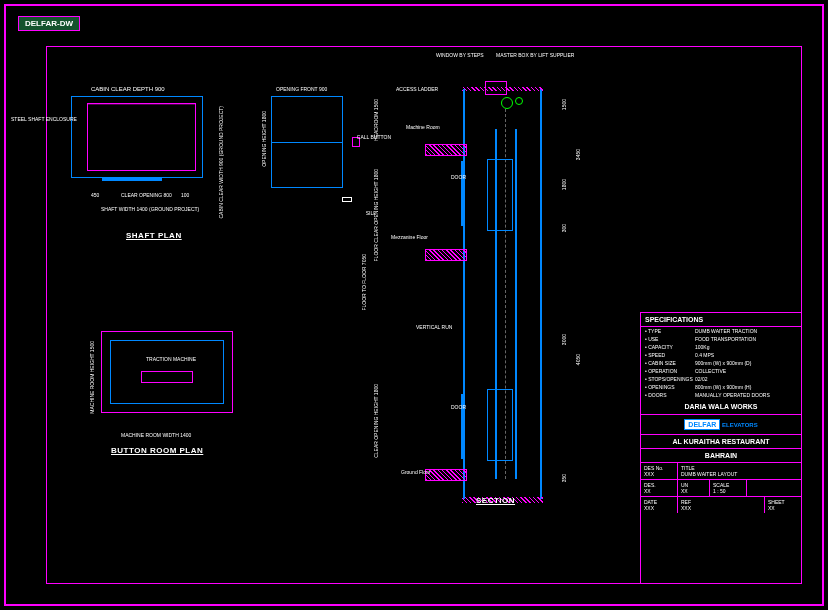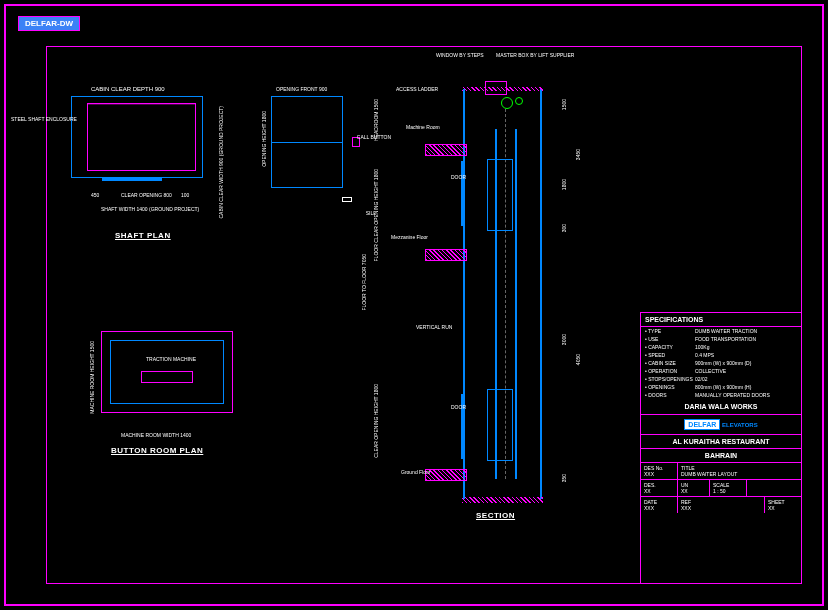--- a/index.html
+++ b/index.html
@@ -22,21 +22,21 @@
   }
   .logo-box {
     position: absolute;
     top: 10px;
     left: 12px;
     border: 1px solid #ff00ff;
     padding: 2px 6px;
     font-size: 8px;
     font-weight: bold;
     color: #fff;
-    background: #3b82f6;
+    background: #14532d;
   }
   .inner-frame {
     position: absolute;
     top: 40px;
     left: 40px;
     right: 20px;
     bottom: 20px;
     border: 1px solid #ff00ff;
   }
   .drawing-area {
@@ -303,21 +303,21 @@
       </div>
       <div class="label" style="top:-10px;left:20px">CABIN CLEAR DEPTH 900</div>
       <div class="label vert-text" style="right:-8px;top:10px">CABIN CLEAR WIDTH 900 (GROUND PROJECT)</div>
       <div class="label" style="top:20px;left:-60px;width:55px;font-size:5px">STEEL SHAFT ENCLOSURE</div>
       <div class="label" style="bottom:-2px;left:20px;font-size:5px">450</div>
       <div class="label" style="bottom:-2px;left:50px;font-size:5px">CLEAR OPENING 800</div>
       <div class="label" style="bottom:-2px;left:110px;font-size:5px">100</div>
       <div class="label" style="bottom:-16px;left:30px;font-size:5px">SHAFT WIDTH 1400 (GROUND PROJECT)</div>
       <div class="dim-h" style="bottom:-4px;left:0;width:130px"></div>
     </div>
-    <div class="section-title" style="top:185px;left:69px">SHAFT PLAN</div>
+    <div class="section-title" style="top:185px;left:80px">SHAFT PLAN</div>
 
     <div class="opening-view">
       <div class="opening-box">
         <div class="opening-split"></div>
         <div class="opening-button"></div>
         <div class="sill"></div>
       </div>
       <div class="label" style="top:-10px;left:5px;font-size:5px">OPENING FRONT 900</div>
       <div class="label vert-text" style="left:-10px;top:15px">OPENING HEIGHT 1800</div>
       <div class="label" style="right:-30px;top:38px;font-size:5px">CALL BUTTON</div>
@@ -382,21 +382,21 @@
       <div class="label vert-text" style="right:-16px;top:400px">350</div>
       <div class="dim-v" style="right:-22px;top:15px;height:410px"></div>
       <div class="label vert-text" style="right:-30px;top:75px">3450</div>
       <div class="label vert-text" style="right:-30px;top:280px">4050</div>
 
       <div class="label vert-text" style="left:-48px;top:25px">HEADROOM 1500</div>
       <div class="label vert-text" style="left:-48px;top:95px">FLOOR CLEAR OPENING HEIGHT 1800</div>
       <div class="label vert-text" style="left:-60px;top:180px">FLOOR TO FLOOR  7050</div>
       <div class="label vert-text" style="left:-48px;top:310px">CLEAR OPENING HEIGHT 1800</div>
     </div>
-    <div class="section-title" style="top:465px;left:430px">SECTION</div>
+    <div class="section-title" style="top:450px;left:430px">SECTION</div>
 
   </div>
 
   <div class="title-block">
     <div class="tb-spec-header">SPECIFICATIONS</div>
     <div id="spec-rows">
         <div class="tb-spec-row">
           <div class="k">• TYPE</div>
           <div class="v">DUMB WAITER TRACTION</div>
         </div>

